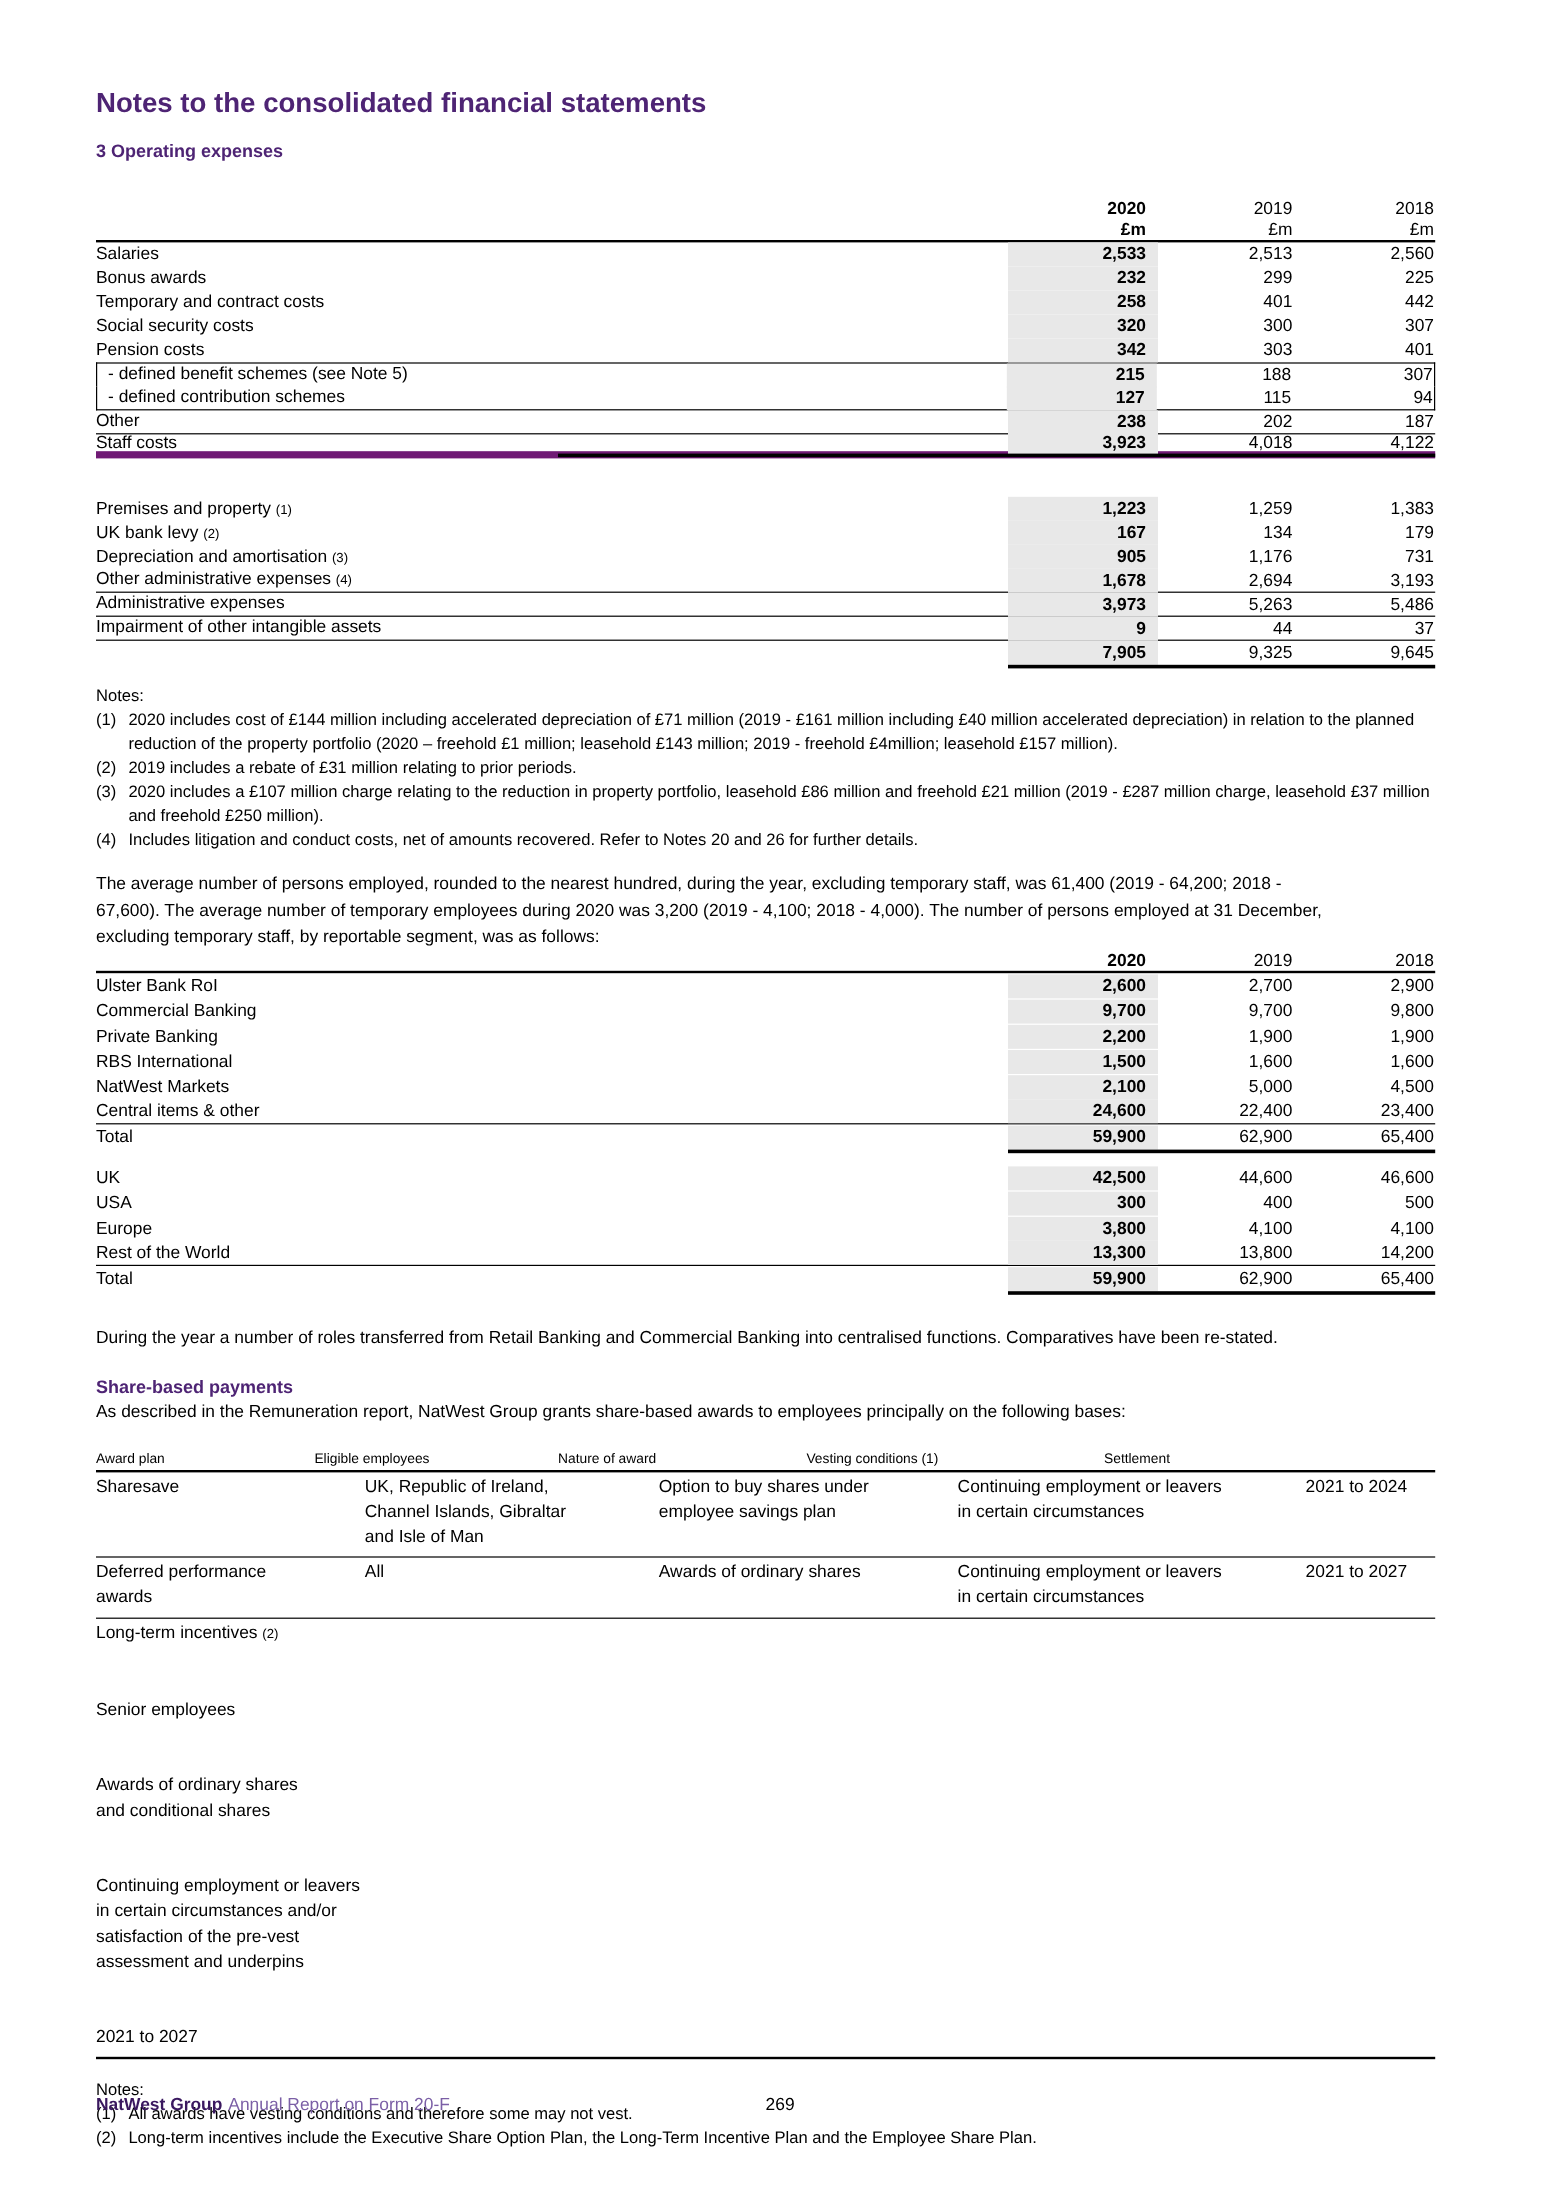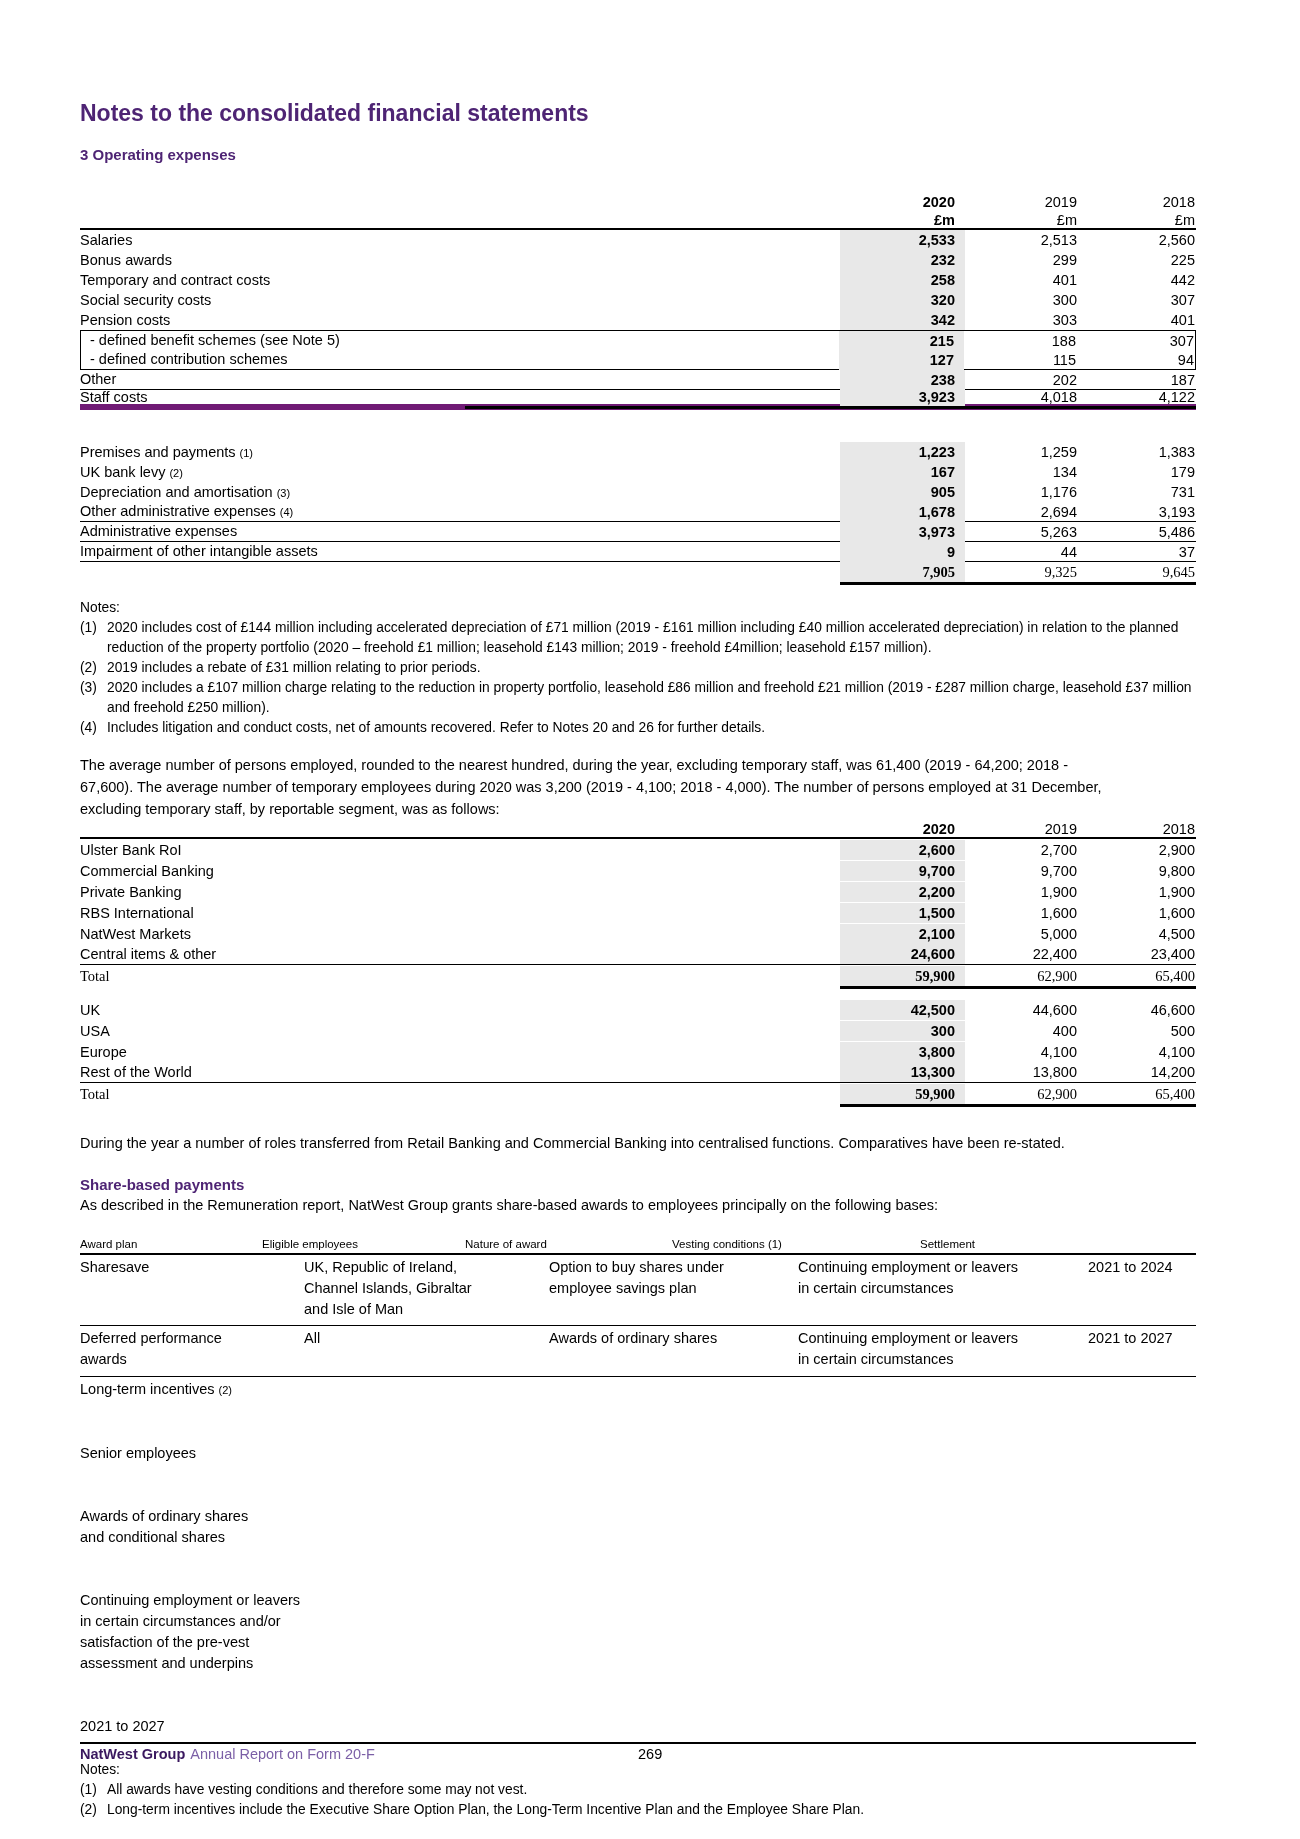--- a/index.html
+++ b/index.html
@@ -8,21 +8,21 @@
     --footer_text:#7b5fa6;
     --shade:#e8e8e8;
   }
   *{box-sizing:border-box;}
   html,body{margin:0;padding:0;}
   body{
     width:1300px;height:1839px;position:relative;background:#fff;color:#000;
     font-family:"Liberation Sans","DejaVu Sans",sans-serif;font-size:14.5px;line-height:20px;
     overflow:hidden;
   }
-  .content{padding:100px 104px 0 80px;}
+  .content{padding:72px 104px 0 80px;}
 
   .page-title{font-size:23px;line-height:26px;font-weight:bold;color:var(--heading);margin:0;}
   .section-heading{font-size:15px;line-height:18px;font-weight:bold;color:var(--heading);margin:20px 0 0 0;}
 
   
   .ftable{margin-top:28px;}
   .frow{display:flex;align-items:center;height:20px;}
   .t2 .frow{height:21px;}
   .frow .lbl{flex:1;min-width:0;white-space:nowrap;}
   .num{text-align:right;}
@@ -34,21 +34,21 @@
   .frow.hdr.rule2{border-bottom:2px solid #000;}
   .ref{font-size:11px;margin-left:4px;}
 
   .rule-bot{border-bottom:1px solid #000;}
   .rule-bot-md{border-bottom:1.5px solid #000;}
   .indent .lbl{padding-left:9px;}
   .box-first{border-top:1.5px solid #000;border-left:1.5px solid #000;border-right:1.5px solid #000;}
   .box-last{border-bottom:1.5px solid #000;border-left:1.5px solid #000;border-right:1.5px solid #000;}
   .thick-mid{position:relative;border-bottom:6px solid #701a75;}
   .thick-mid::after{content:"";position:absolute;left:385px;right:0;top:calc(100% + 2px);height:3px;background:#000;}
-  .thick-num{position:relative;font-family:Liberation Serif, serif;}
+  .thick-num{position:relative;}
   .thick-num::after{content:"";position:absolute;left:760px;right:0;top:100%;height:3px;background:#000;}
   .spacer-lg{height:32px !important;}
   .spacer-sm{height:13px !important;}
 
   
   .notes-block{margin-top:16px;font-size:13.8px;line-height:20px;}
   .notes-label{}
   .note-item{padding-left:27px;text-indent:-27px;}
   .note-num{display:inline-block;width:27px;text-indent:0;}
 
@@ -161,21 +161,21 @@
       </div>
 
       <div class="frow spacer-lg">
         <div class="lbl"><span></span><span class="ref"></span></div>
         <div class="num c20"></div>
         <div class="num c19"></div>
         <div class="num c18"></div>
       </div>
 
       <div class="frow">
-        <div class="lbl"><span>Premises and payments</span><span class="ref">(1)</span></div>
+        <div class="lbl"><span>Premises and property</span><span class="ref">(1)</span></div>
         <div class="num c20">1,223</div>
         <div class="num c19">1,259</div>
         <div class="num c18">1,383</div>
       </div>
 
       <div class="frow">
         <div class="lbl"><span>UK bank levy</span><span class="ref">(2)</span></div>
         <div class="num c20">167</div>
         <div class="num c19">134</div>
         <div class="num c18">179</div>

